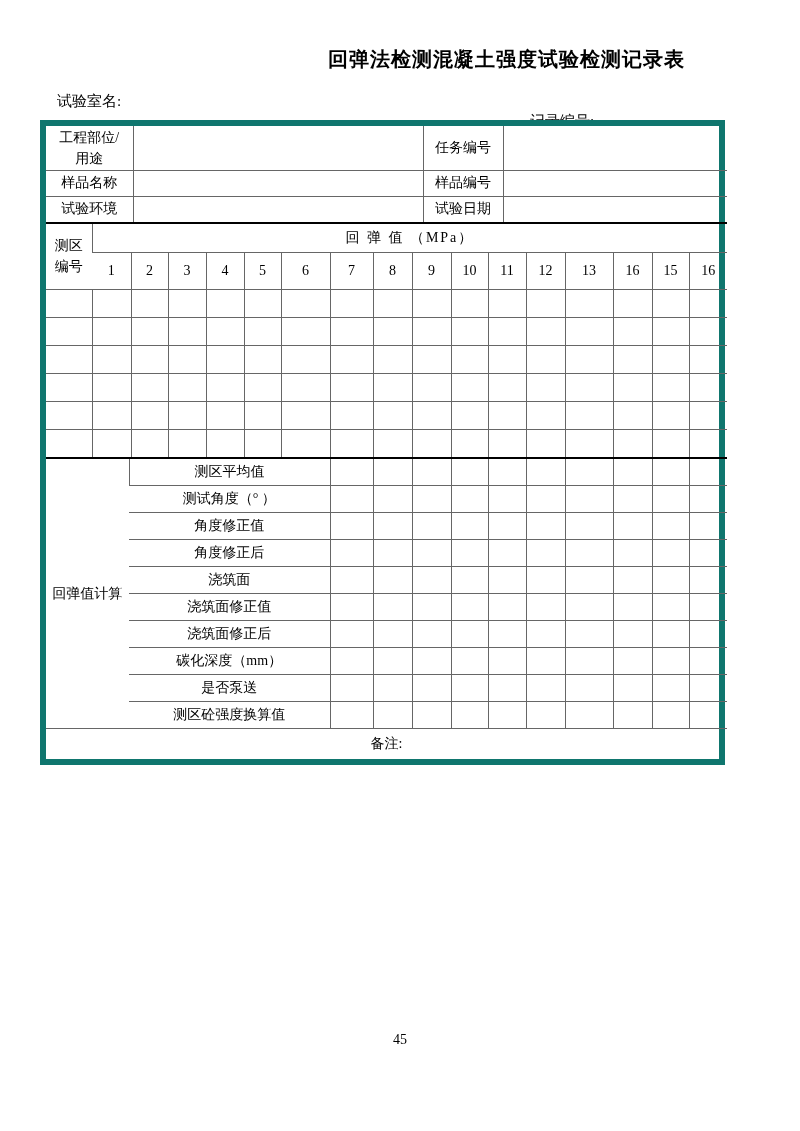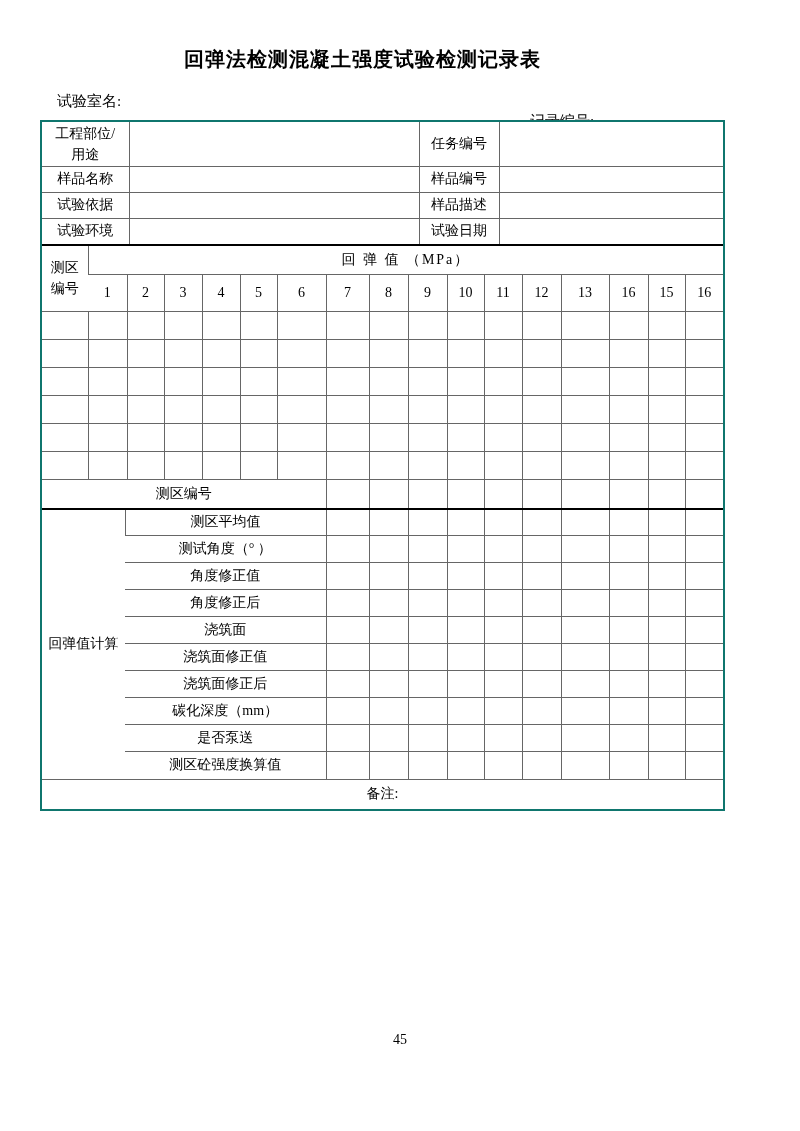--- a/index.html
+++ b/index.html
@@ -3,29 +3,29 @@
 <meta charset="utf-8">
 <style>
   html,body { margin:0; padding:0; }
   body {
     width:800px; height:1131px; position:relative;
     background:#ffffff; color:#000;
     font-family:"Liberation Serif","DejaVu Serif",serif;
   }
   .title {
     position:absolute; top:46px; left:40px; width:645px;
-    text-align:center; font-size:20px; font-weight:bold; letter-spacing:1px;
+    text-align:right; font-size:20px; font-weight:bold; letter-spacing:1px;
   }
   .lab-name { position:absolute; top:92px; left:57px; font-size:15px; }
   .record-no { position:absolute; top:112px; left:530px; font-size:15px; }
   .page-num { position:absolute; top:1032px; left:0; width:800px; text-align:center; font-size:14px; }
 
   .form-box {
     position:absolute; top:120px; left:40px; width:685px;
-    border:2px solid #0f766e; box-sizing:border-box; background:#fff;
+    border:6px solid #0f766e; box-sizing:border-box; background:#fff;
   }
   table.tbl { width:100%; border-collapse:collapse; table-layout:fixed; }
   table.tbl td {
     border-left:1px solid #666; border-top:1px solid #666;
     padding:0 2px; text-align:center; vertical-align:middle;
     font-size:14px; overflow:hidden; box-sizing:border-box;
   }
   table.tbl td:first-child { border-left:none; }
   table.tbl.first > tbody > tr:first-child > td { border-top:none; }
   table.tbl.thick > tbody > tr:first-child > td { border-top:2px solid #000; }
@@ -65,26 +65,20 @@
         <td>任务编号</td>
         <td></td>
       </tr>
       <tr class="r26">
         <td>样品名称</td>
         <td></td>
         <td>样品编号</td>
         <td></td>
       </tr>
       <tr class="r26">
-        <td>试验依据</td>
-        <td></td>
-        <td>样品描述</td>
-        <td></td>
-      </tr>
-      <tr class="r26">
         <td>试验环境</td>
         <td></td>
         <td>试验日期</td>
         <td></td>
       </tr>
     </tbody>
   </table>
 
 
 
@@ -242,50 +236,20 @@
           <td></td>
           <td></td>
           <td></td>
           <td></td>
           <td></td>
           <td></td>
         </tr>
     </tbody>
   </table>
 
-  <table class="tbl">
-    <colgroup>
-        <col style="width:284px">
-        <col style="width:43px">
-        <col style="width:39px">
-        <col style="width:39px">
-        <col style="width:37px">
-        <col style="width:38px">
-        <col style="width:39px">
-        <col style="width:48px">
-        <col style="width:39px">
-        <col style="width:37px">
-        <col style="width:38px">
-      </colgroup>
-    <tbody>
-      <tr class="r28">
-        <td>测区编号</td>
-        <td></td>
-          <td></td>
-          <td></td>
-          <td></td>
-          <td></td>
-          <td></td>
-          <td></td>
-          <td></td>
-          <td></td>
-          <td></td>
-      </tr>
-    </tbody>
-  </table>
 
   <table class="tbl thick">
     <colgroup>
         <col style="width:83px">
         <col style="width:201px">
         <col style="width:43px">
         <col style="width:39px">
         <col style="width:39px">
         <col style="width:37px">
         <col style="width:38px">

